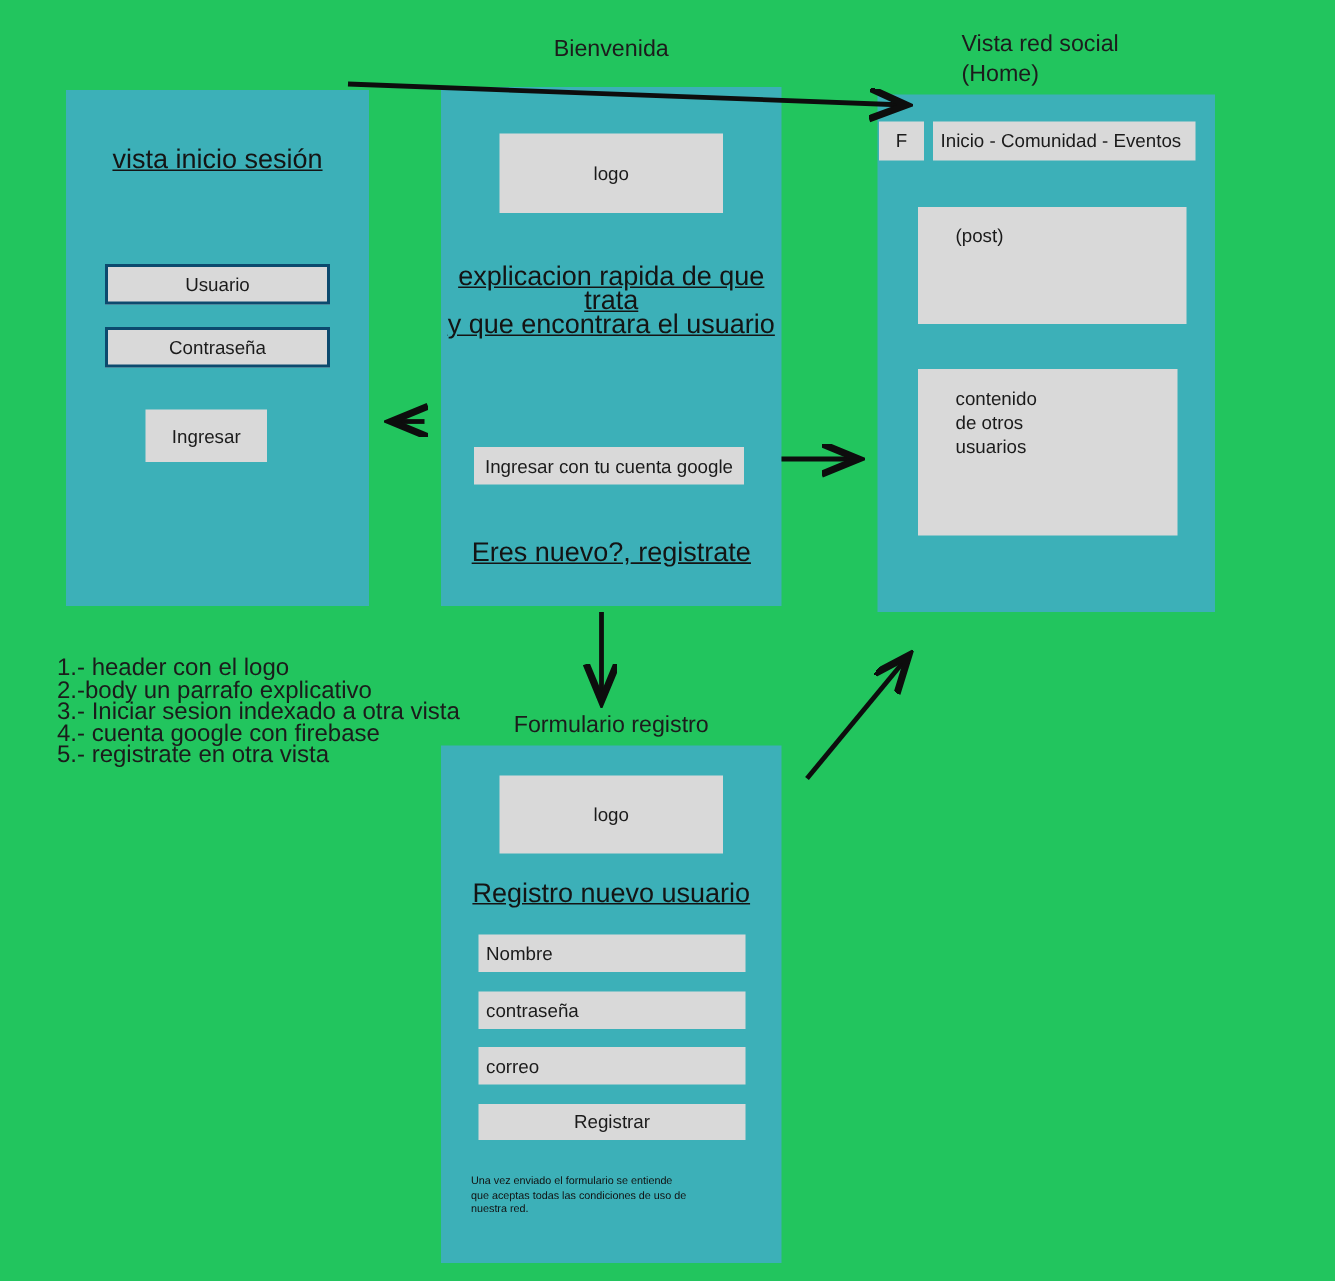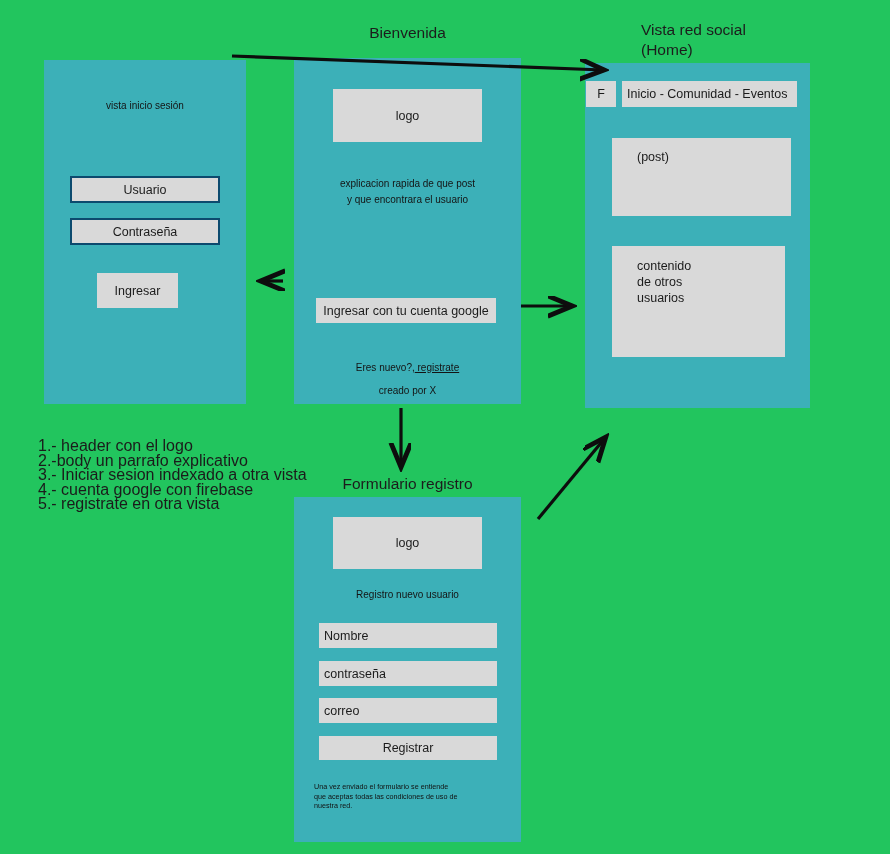--- a/index.html
+++ b/index.html
@@ -49,24 +49,25 @@
   }
   .grey-box.bordered {
     border: 2px solid #0c4a6e;
   }
   .grey-box.left-text {
     justify-content: flex-start;
     padding-left: 5px;
   }
   .panel-text {
     position: absolute;
-    font-size: 10px;
+    font-size: 18px;
     line-height: 16px;
     color: #141414;
     white-space: pre-line;
+    text-decoration: underline;
   }
   .panel-text.center { text-align: center; }
   .underlined { text-decoration: underline; }
   .fineprint {
     position: absolute;
     font-size: 7.2px;
     line-height: 9.5px;
     color: #111;
     white-space: pre-line;
   }
@@ -143,31 +144,30 @@
     <div class="grey-box bordered" id="field-usuario">Usuario</div>
 
     <div class="grey-box bordered" id="field-password">Contraseña</div>
 
     <div class="grey-box" id="btn-ingresar">Ingresar</div>
   </div>
 
   <div class="panel" id="panel-welcome">
     <div class="grey-box" id="welcome-logo">logo</div>
 
-    <div class="panel-text center" id="welcome-desc">explicacion rapida de que post
+    <div class="panel-text center" id="welcome-desc">explicacion rapida de que trata
 y que encontrara el usuario</div>
 
 
     <div class="grey-box" id="btn-google">Ingresar con tu cuenta google</div>
 
     <div class="panel-text center" id="link-registrate">
       <span>Eres nuevo?,</span><span class="underlined"> registrate</span>
     </div>
 
-    <div class="panel-text center" id="credit-line">creado por X</div>
   </div>
 
   <div class="panel" id="panel-social">
     <div class="grey-box" id="social-f-badge">F</div>
 
     <div class="grey-box left-text" id="social-nav">Inicio - Comunidad - Eventos</div>
 
     <div class="grey-box left-text" id="social-post" style="align-items:flex-start;padding-top:12px;padding-left:25px;">(post)</div>
 
     <div class="grey-box left-text" id="social-feed" style="align-items:flex-start;padding-top:12px;padding-left:25px;white-space:pre-line;line-height:16px;">contenido

